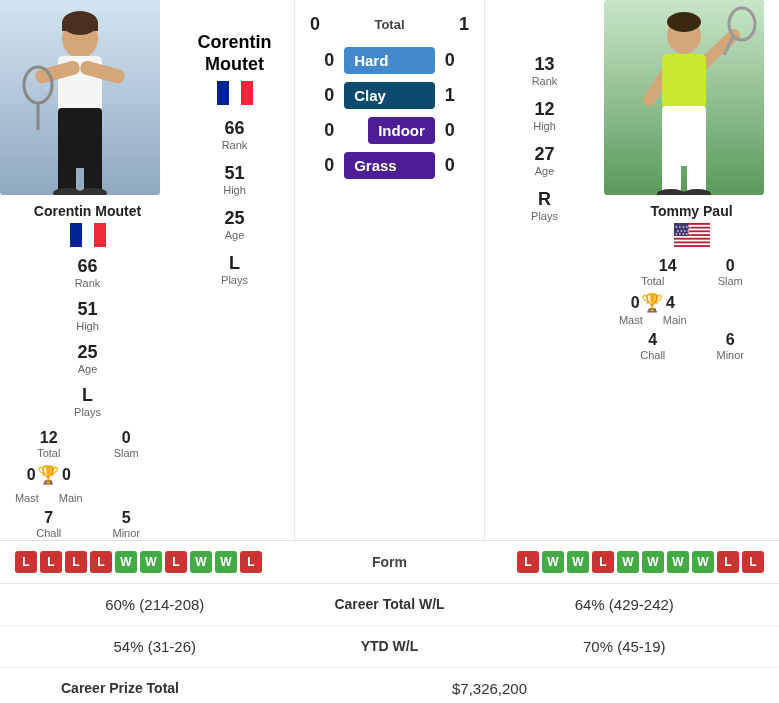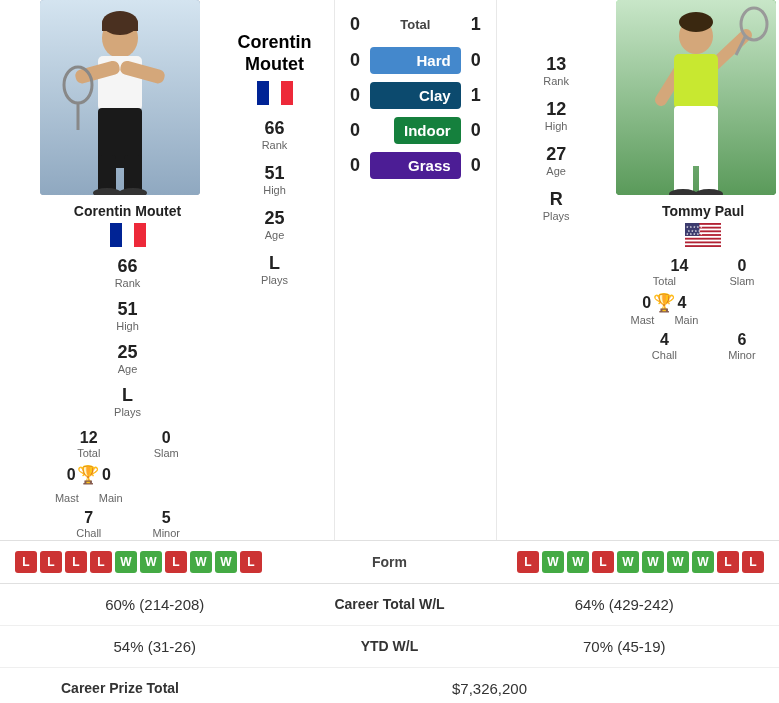--- a/index.html
+++ b/index.html
@@ -86,21 +86,21 @@
     .h2h-score-left, .h2h-score-right {
       font-size: 18px;
       font-weight: bold;
       color: #222;
       width: 30px;
       text-align: center;
     }
 
     .h2h-badge {
       flex: 1;
-      text-align: right;
+      text-align: left;
       border-radius: 4px;
       padding: 5px 10px;
       font-weight: bold;
       font-size: 15px;
       color: #fff;
     }
 
     .total-row {
       display: flex;
       align-items: center;
@@ -228,21 +228,20 @@
     .flag-fr .red { background: #ED2939; flex: 1; }
 
     .players-top {
       display: flex;
       width: 100%;
     }
 
     .left-panel {
       width: 175px;
       flex-shrink: 0;
-      margin-left: 40px;
     }
 
     .right-panel {
       width: 175px;
       flex-shrink: 0;
     }
 
     .middle-h2h {
       flex: 1;
       display: flex;
@@ -434,21 +433,21 @@
     <span class="h2h-badge" style="background:#4488cc;">Hard</span>
     <span class="h2h-score-right">0</span>
   </div>
             <div class="h2h-row" style="margin-top: 8px;">
     <span class="h2h-score-left">0</span>
     <span class="h2h-badge" style="background:#0c4a6e;">Clay</span>
     <span class="h2h-score-right">1</span>
   </div>
             <div class="h2h-row" style="margin-top: 8px;">
     <span class="h2h-score-left">0</span>
-    <span class="h2h-badge" style="background:#15803d;margin-left:24px;">Indoor</span>
+    <span class="h2h-badge" style="background:#4c1d95;margin-left:24px;">Indoor</span>
     <span class="h2h-score-right">0</span>
   </div>
             <div class="h2h-row" style="margin-top: 8px;">
     <span class="h2h-score-left">0</span>
     <span class="h2h-badge" style="background:#4c1d95;">Grass</span>
     <span class="h2h-score-right">0</span>
   </div>
           </div>
       </div>
 

